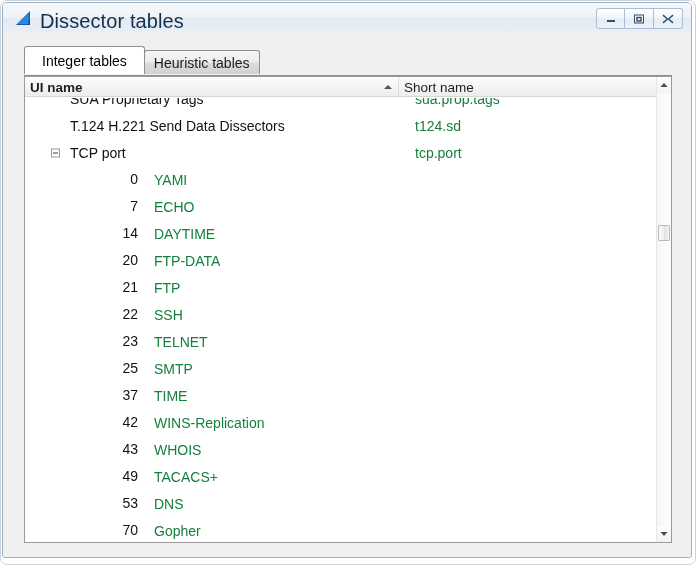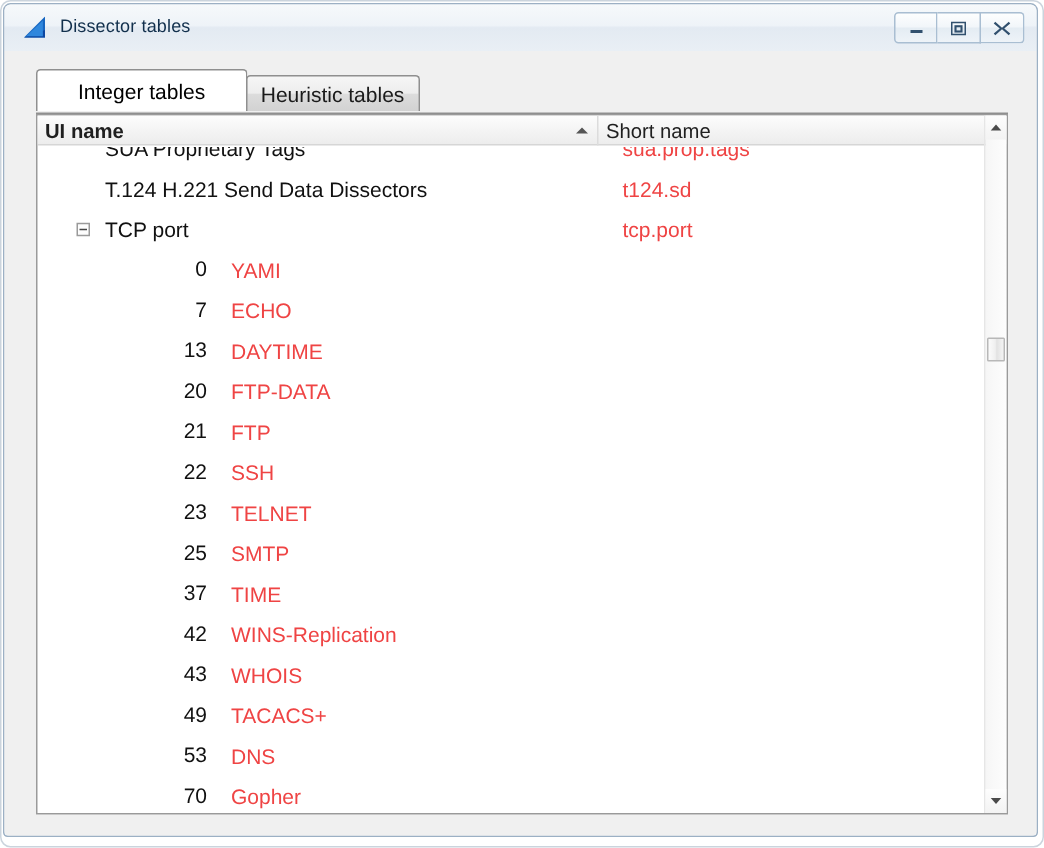--- a/index.html
+++ b/index.html
@@ -52,21 +52,21 @@
     background: linear-gradient(to bottom, #f6f9fb 0%, #eef3f8 45%, #e3eaf2 50%, #e9eff5 100%);
   }
   .title-icon {
     position: absolute;
     left: 12px; top: 8px;
     width: 20px; height: 16px;
   }
   .title-text {
     position: absolute;
     left: 37px; top: 7px;
-    font-size: 12px;
+    font-size: 20px;
     color: #12304d;
     letter-spacing: 0.1px;
     white-space: nowrap;
   }
 
   
   .caption-buttons {
     position: absolute;
     right: 8px; top: 5px;
     display: flex;
@@ -127,21 +127,21 @@
     white-space: nowrap;
     position: relative;
   }
   .tab.active {
     height: 28px;
     background: #ffffff;
     border-color: #8f8f8f;
     color: #000;
     z-index: 4;
     margin-bottom: 0;
-    padding: 0 27px;
+    padding: 0 17px;
   }
   .tabstrip-line {
     position: absolute;
     left: 0; top: 27px;
     width: 648px;
     height: 1px;
     background: #8f8f8f;
     z-index: 1;
   }
 
@@ -227,21 +227,21 @@
     box-sizing: border-box;
     white-space: nowrap;
   }
   .cell-short {
     width: 257px;
     height: 27px;
     display: flex;
     align-items: center;
     padding-left: 16px;
     font-size: 14px;
-    color: #ef4444;
+    color: #15803d;
     box-sizing: border-box;
     white-space: nowrap;
   }
   .lbl-parent { padding-left: 45px; }
   .lbl-top    { padding-left: 45px; }
   .lbl-child  { width: 113px; justify-content: flex-end; padding-right: 0; display: block; text-align: right; line-height: 27px; }
   .expander {
     position: absolute;
     left: 26px;
     top: 50%;
@@ -381,21 +381,21 @@
             <div class="cell-ui lbl-child">0</div>
             <div class="cell-short">YAMI</div>
           </div>
 
           <div class="row" style="top:95px">
             <div class="cell-ui lbl-child">7</div>
             <div class="cell-short">ECHO</div>
           </div>
 
           <div class="row" style="top:122px">
-            <div class="cell-ui lbl-child">13</div>
+            <div class="cell-ui lbl-child">14</div>
             <div class="cell-short">DAYTIME</div>
           </div>
 
           <div class="row" style="top:149px">
             <div class="cell-ui lbl-child">20</div>
             <div class="cell-short">FTP-DATA</div>
           </div>
 
           <div class="row" style="top:176px">
             <div class="cell-ui lbl-child">21</div>

